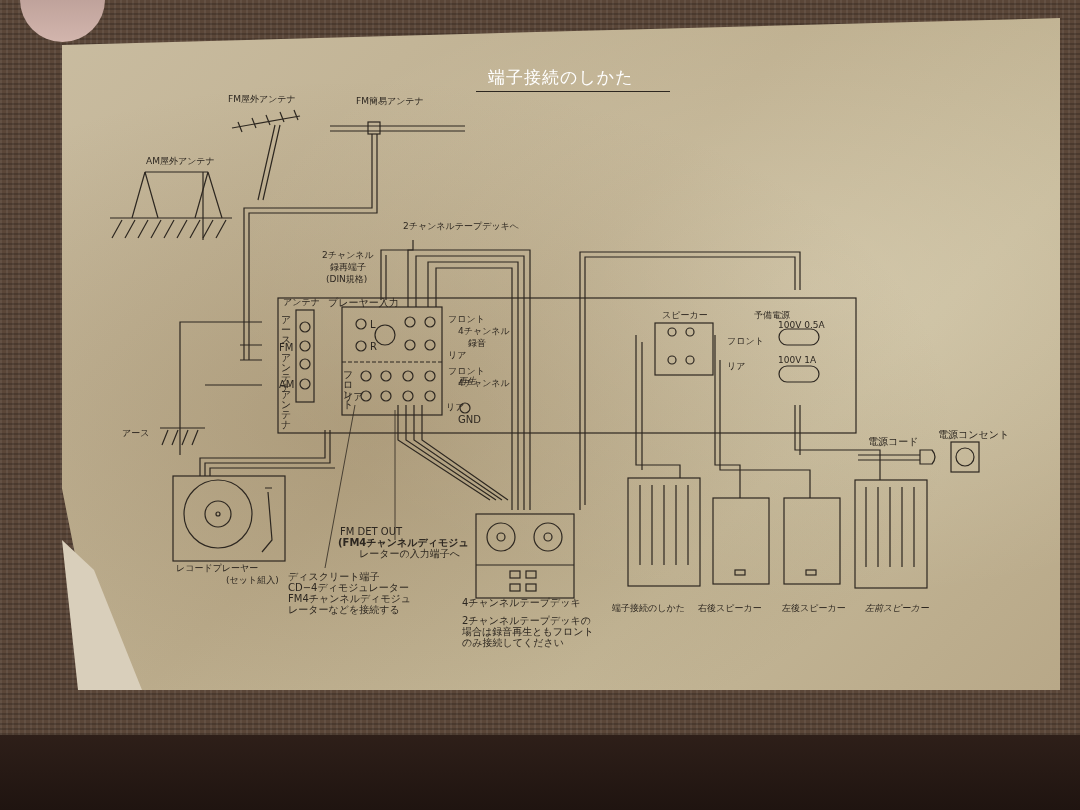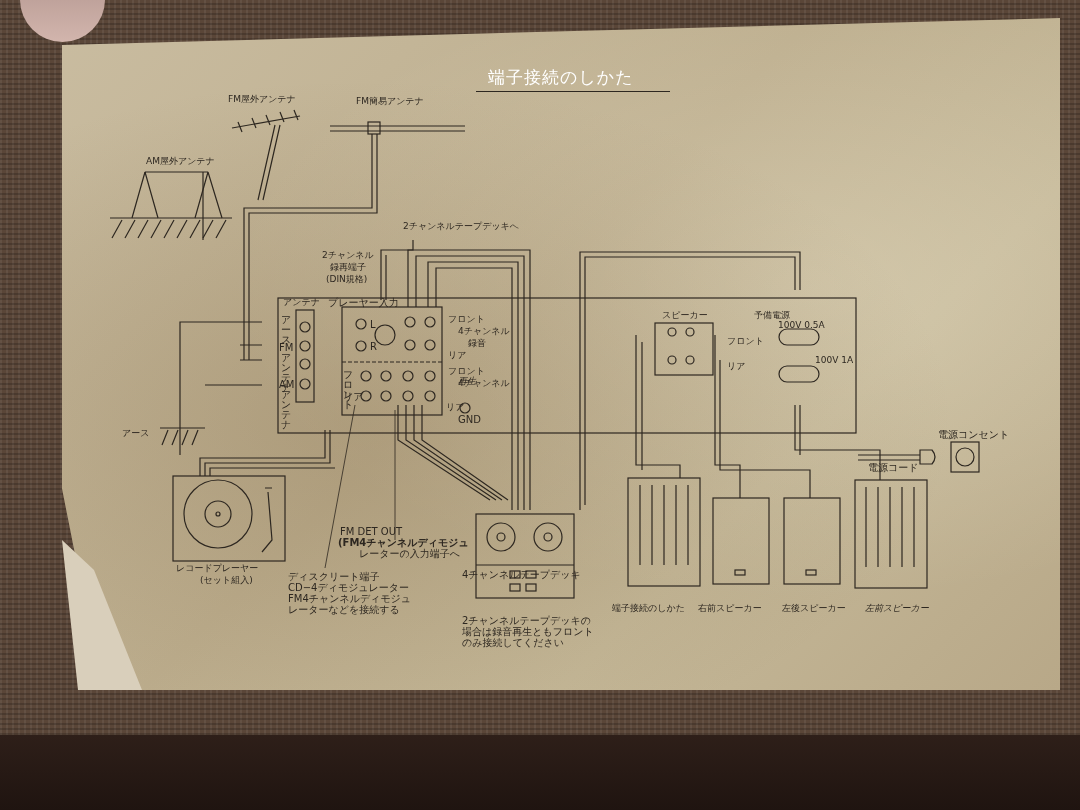--- a/index.html
+++ b/index.html
@@ -179,38 +179,38 @@
 
 <div class="txt small" style="left:343px;top:370px;width:10px;white-space:normal;">フロント</div>
 <div class="txt small" style="left:343px;top:392px;">リア</div>
 
 <div class="txt" style="left:662px;top:310px;">スピーカー</div>
 <div class="txt" style="left:727px;top:336px;">フロント</div>
 <div class="txt" style="left:727px;top:361px;">リア</div>
 
 <div class="txt" style="left:754px;top:310px;">予備電源</div>
 <div class="txt" style="left:778px;top:320px;">100V 0.5A</div>
-<div class="txt" style="left:778px;top:355px;margin-left:37px;">100V 1A</div>
-
-<div class="txt small" style="left:868px;top:437px;margin-top:26px;">電源コード</div>
+<div class="txt" style="left:778px;top:355px;">100V 1A</div>
+
+<div class="txt small" style="left:868px;top:437px;">電源コード</div>
 <div class="txt small" style="left:938px;top:430px;">電源コンセント</div>
 
 <div class="txt" style="left:176px;top:563px;">レコードプレーヤー</div>
-<div class="txt" style="left:200px;top:575px;">(セット組入)</div>
+<div class="txt" style="left:226px;top:575px;">(セット組入)</div>
 
 <div class="txt small" style="left:340px;top:527px;">FM DET OUT</div>
 <div class="txt small" style="left:338px;top:538px;font-weight:bold;">(FM4チャンネルディモジュ</div>
 <div class="txt small" style="left:342px;top:549px;margin-left:17px;">レーターの入力端子へ</div>
 
 <div class="txt small" style="left:288px;top:572px;">ディスクリート端子</div>
 <div class="txt small" style="left:288px;top:583px;">CD−4ディモジュレーター</div>
 <div class="txt small" style="left:288px;top:594px;">FM4チャンネルディモジュ</div>
 <div class="txt small" style="left:288px;top:605px;">レーターなどを接続する</div>
 
-<div class="txt small" style="left:462px;top:570px;">4チャンネルテープデッキ</div>
+<div class="txt small" style="left:462px;top:598px;">4チャンネルテープデッキ</div>
 <div class="txt small" style="left:462px;top:616px;">2チャンネルテープデッキの</div>
 <div class="txt small" style="left:462px;top:627px;">場合は録音再生ともフロント</div>
 <div class="txt small" style="left:462px;top:638px;">のみ接続してください</div>
 
 <div class="txt" style="left:612px;top:603px;">端子接続のしかた</div>
-<div class="txt" style="left:698px;top:603px;">右前スピーカー</div>
+<div class="txt" style="left:698px;top:603px;">右後スピーカー</div>
 <div class="txt" style="left:782px;top:603px;">左後スピーカー</div>
 <div class="txt" style="left:865px;top:603px;font-style:italic;">左前スピーカー</div>
 
 </body></html>

